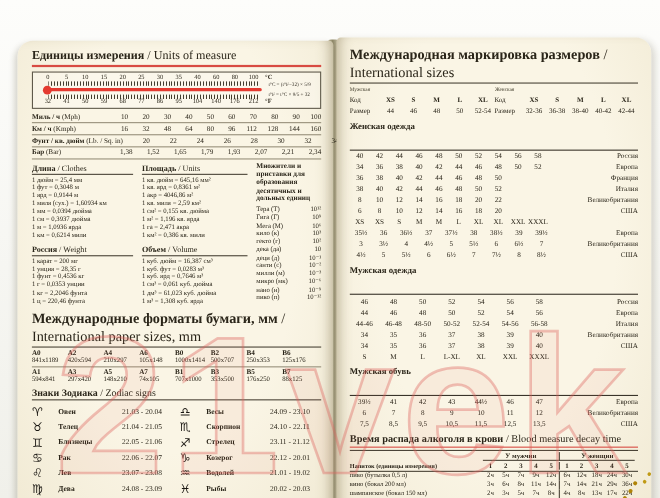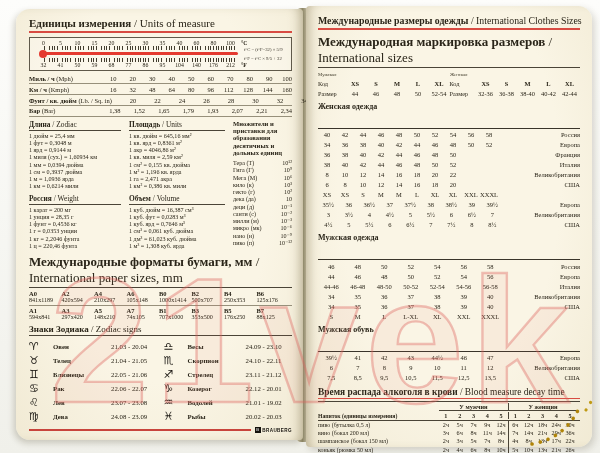--- a/index.html
+++ b/index.html
@@ -1,18 +1,18 @@
 <!DOCTYPE html>
 <html><head>
 <meta charset="utf-8">
 <style>
   * { margin:0; padding:0; box-sizing:border-box; }
   html,body { width:600px; height:453px; }
   body { background:linear-gradient(180deg,#fdfdfb,#f0f0ea); font-family:"Liberation Serif","DejaVu Serif",serif; color:#2a2519; overflow:hidden; position:relative; }
-  .scene { position:absolute; inset:0; }
+  .scene { position:absolute; inset:0;margin-top:28px; }
   .gutter { position:absolute; left:297px; top:8px; width:12px; height:434px; background:linear-gradient(90deg,#cfc8ae,#8f8868 45%,#d8d1b8); border-radius:4px; }
   .page { position:absolute; background:radial-gradient(ellipse at 50% 40%, #faf5e5 55%, #f1ead4 100%); display:flex; flex-direction:column; }
   .page-left  { left:16px; top:9px;  width:287px; height:431px; border-radius:14px 4px 4px 14px; padding:8px 11px 7px 13px; box-shadow:-2px 3px 6px rgba(60,50,20,.22), inset -9px 0 12px -7px rgba(110,95,55,.5); }
   .page-right { left:306px; top:6px; width:286px; height:441px; border-radius:4px 14px 14px 4px; padding:8px 12px 7px 12px; box-shadow:3px 3px 7px rgba(60,50,20,.18), inset 9px 0 12px -7px rgba(110,95,55,.45); }
 
   .title { font-size:11px; line-height:13px; border-bottom:2px solid #d84b42; padding-bottom:1px; margin-bottom:4px; white-space:nowrap; }
   .title b { font-weight:bold; }
   .title .en { font-weight:normal; }
   .rtitle { font-size:9.8px; }
 
@@ -218,21 +218,21 @@
             <span class="c">2,21</span>
             <span class="c">2,34</span>
           </span>
         </div>
       </div>
 
     <div class="units">
       <div class="u-col1">
         <div class="u-head">
           <b>Длина</b>
-          <span class="en">/ Zodiac</span>
+          <span class="en">/ Clothes</span>
         </div>
         <div>
             <div class="li-item">1 дюйм = 25,4 мм</div>
             <div class="li-item">1 фут = 0,3048 м</div>
             <div class="li-item">1 ярд = 0,9144 м</div>
             <div class="li-item">1 миля (сух.) = 1,60934 км</div>
             <div class="li-item">1 мм = 0,0394 дюйма</div>
             <div class="li-item">1 см = 0,3937 дюйма</div>
             <div class="li-item">1 м = 1,0936 ярда</div>
             <div class="li-item">1 км = 0,6214 мили</div>
@@ -454,24 +454,20 @@
     <div class="brand-line">
       <span class="red-rule"></span>
       <span class="logo ml">
         <span class="logo-box">B</span>
         <span class="logo-text">BRAUBERG</span>
       </span>
     </div>
   </div>
 
   <div class="page page-right">
-    <div class="title rtitle">
-      <b>Международные размеры одежды</b>
-      <span class="en">/ International Clothes Sizes</span>
-    </div>
 
     <div class="sec-rule-head" style="margin-top:0">
       <b>Международная маркировка размеров</b>
       <span class="en">/ International sizes</span>
     </div>
     <div class="group-row">
       <span class="g1">Мужская</span>
       <span>Женская</span>
     </div>
     <div class="mark-row">

